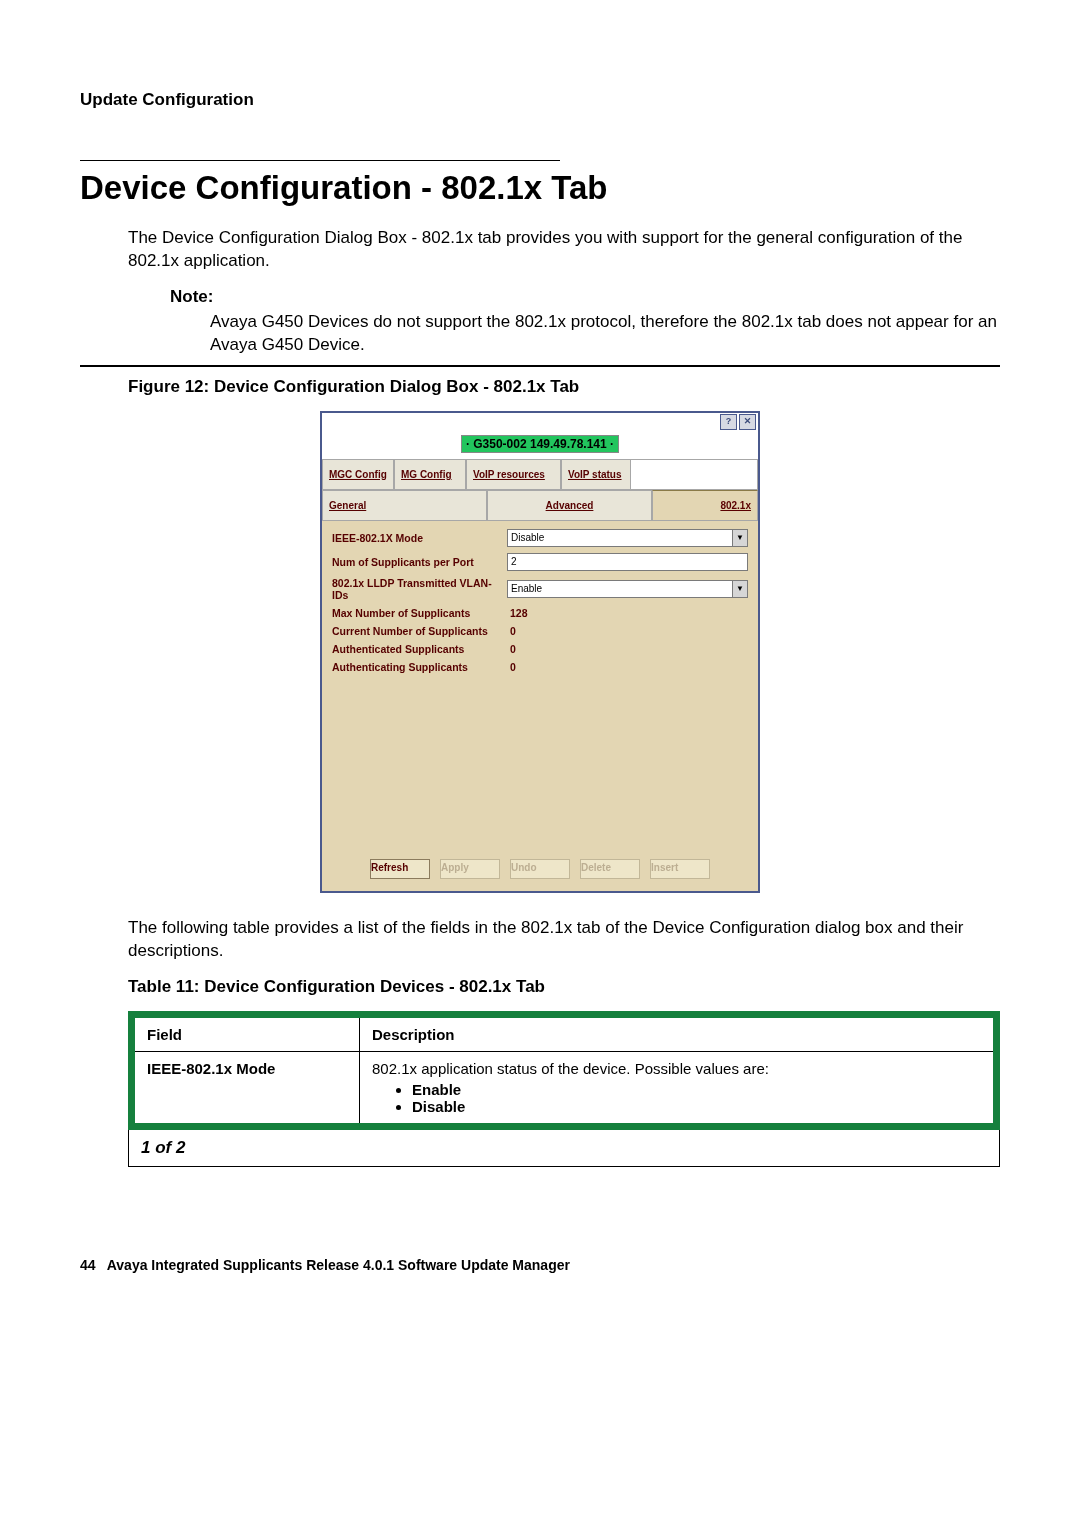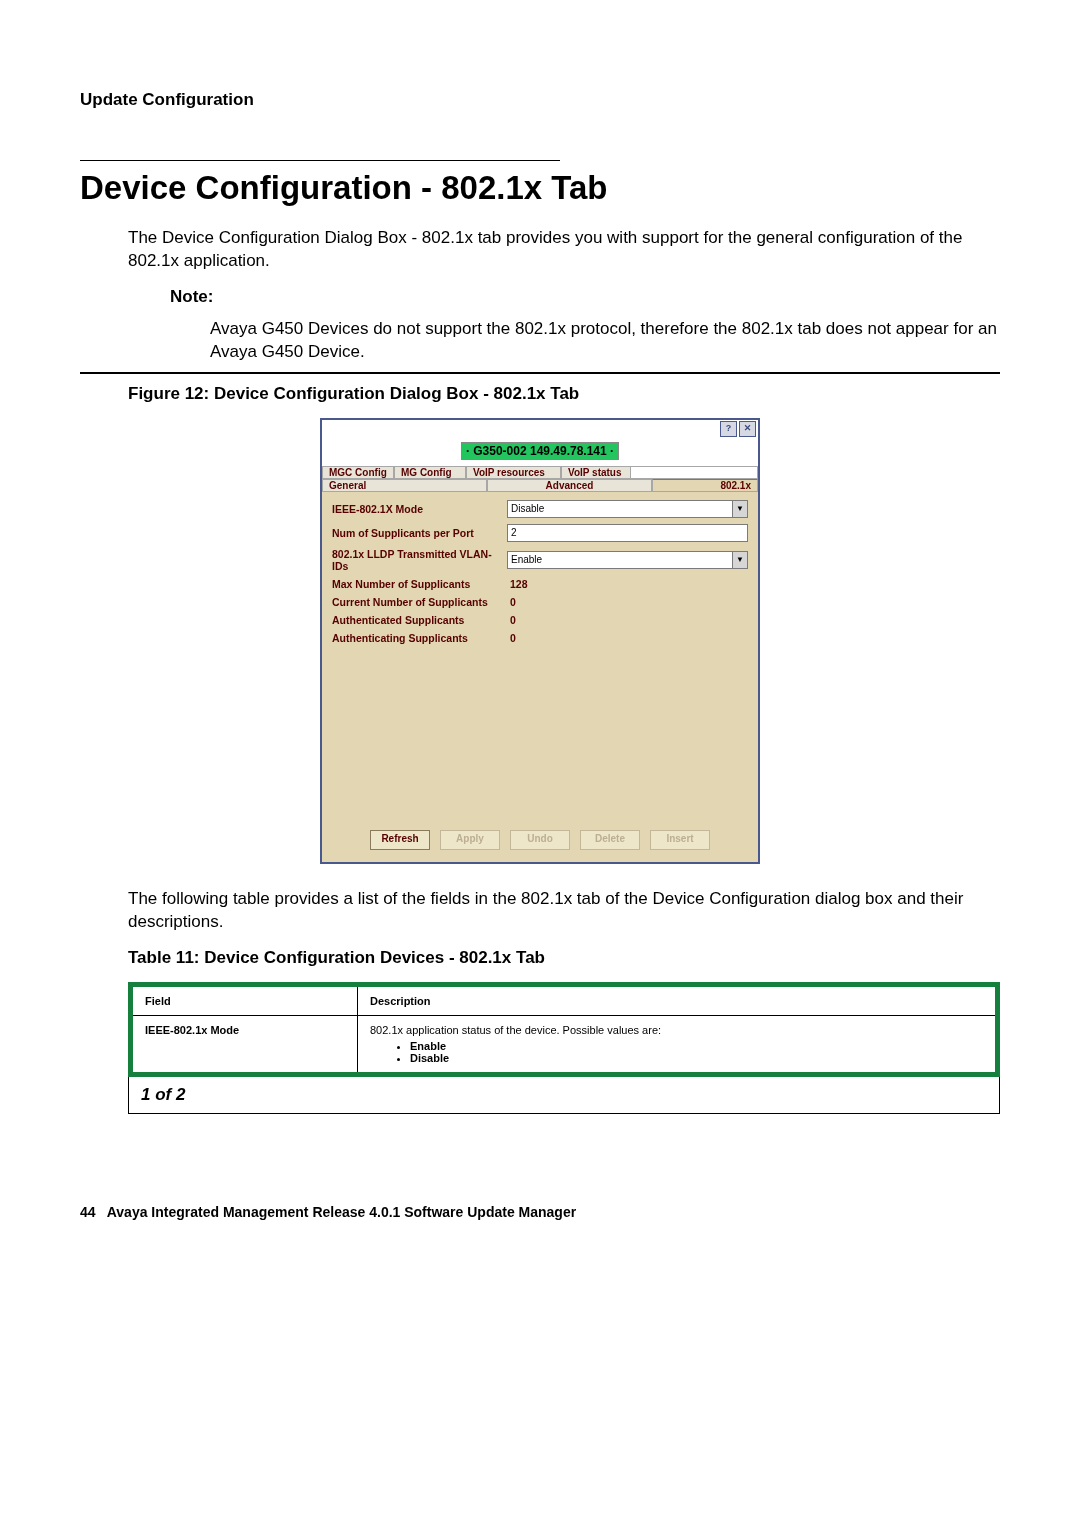--- a/index.html
+++ b/index.html
@@ -30,21 +30,21 @@
     margin: 0 0 20px 0;
   }
   .body-text {
     font-size: 17px;
     line-height: 1.35;
     margin: 0 0 14px 48px;
   }
   .note-label {
     font-weight: bold;
     font-size: 17px;
-    margin: 0 0 11px 90px;
+    margin: 0 0 4px 90px;
   }
   .note-text {
     font-size: 17px;
     line-height: 1.35;
     margin: 0 0 8px 130px;
   }
   hr.full-rule {
     border: none;
     border-top: 2px solid #000;
     width: 100%;
@@ -108,22 +108,23 @@
     font-weight: bold;
     color: #560000;
   }
   .tabrow1, .tabrow2 {
     display: flex;
     width: 100%;
   }
   .tab {
     border: 1px solid #a7a7a7;
     background: #e8e5d8;
-    padding: 0 6px;
+    padding: 9px 6px;
     box-sizing: border-box;
+    text-decoration: underline;
   }
   .tab.active {
     background: #e3d6b3;
     border-top: 1.5px solid #8a7a48;
     color: #5a0000;
   }
   .tab-r1a { width: 72px; } 
   .tab-r1b { width: 72px; } 
   .tab-r1c { width: 95px; } 
   .tab-r1d { width: 70px; } 
@@ -203,34 +204,33 @@
     padding: 6px 0 2px;
   }
   .dlg-btn {
     width: 58px;
     height: 18px;
     border: 1px solid #8b7b5d;
     background: #eee6c9;
     font-size: 10px;
     font-weight: bold;
     color: #560000;
-    text-align: center;
     line-height: 16px;
   }
   .dlg-btn.disabled {
     color: #bcae92;
     border-color: #c2b798;
   }
   .desc-table {
-    border: 5px solid #15803d;
+    border: 7px solid #15803d;
     border-collapse: collapse;
     width: 100%;
     margin: 0 0 0 48px;
     width: calc(100% - 8px);
-    font-size: 11px;
+    font-size: 15px;
   }
   .desc-table th, .desc-table td {
     border: 1px solid #000;
     padding: 8px 12px;
     vertical-align: top;
     text-align: left;
   }
   .desc-table-nested {
     margin-left: 48px;
   }
@@ -378,15 +378,15 @@
           </ul>
         </td>
       </tr>
     </tbody>
       </table>
     <div class="pagin">1 of 2</div>
   </div>
 
   <div class="footer">
     <span>44</span>&nbsp;&nbsp;
-    <span>Avaya Integrated Management Release 4.0.1 Software Update Manager</span>
+    <span>Avaya Integrated Supplicants Release 4.0.1 Software Update Manager</span>
   </div>
 </div>
 
 </body></html>

